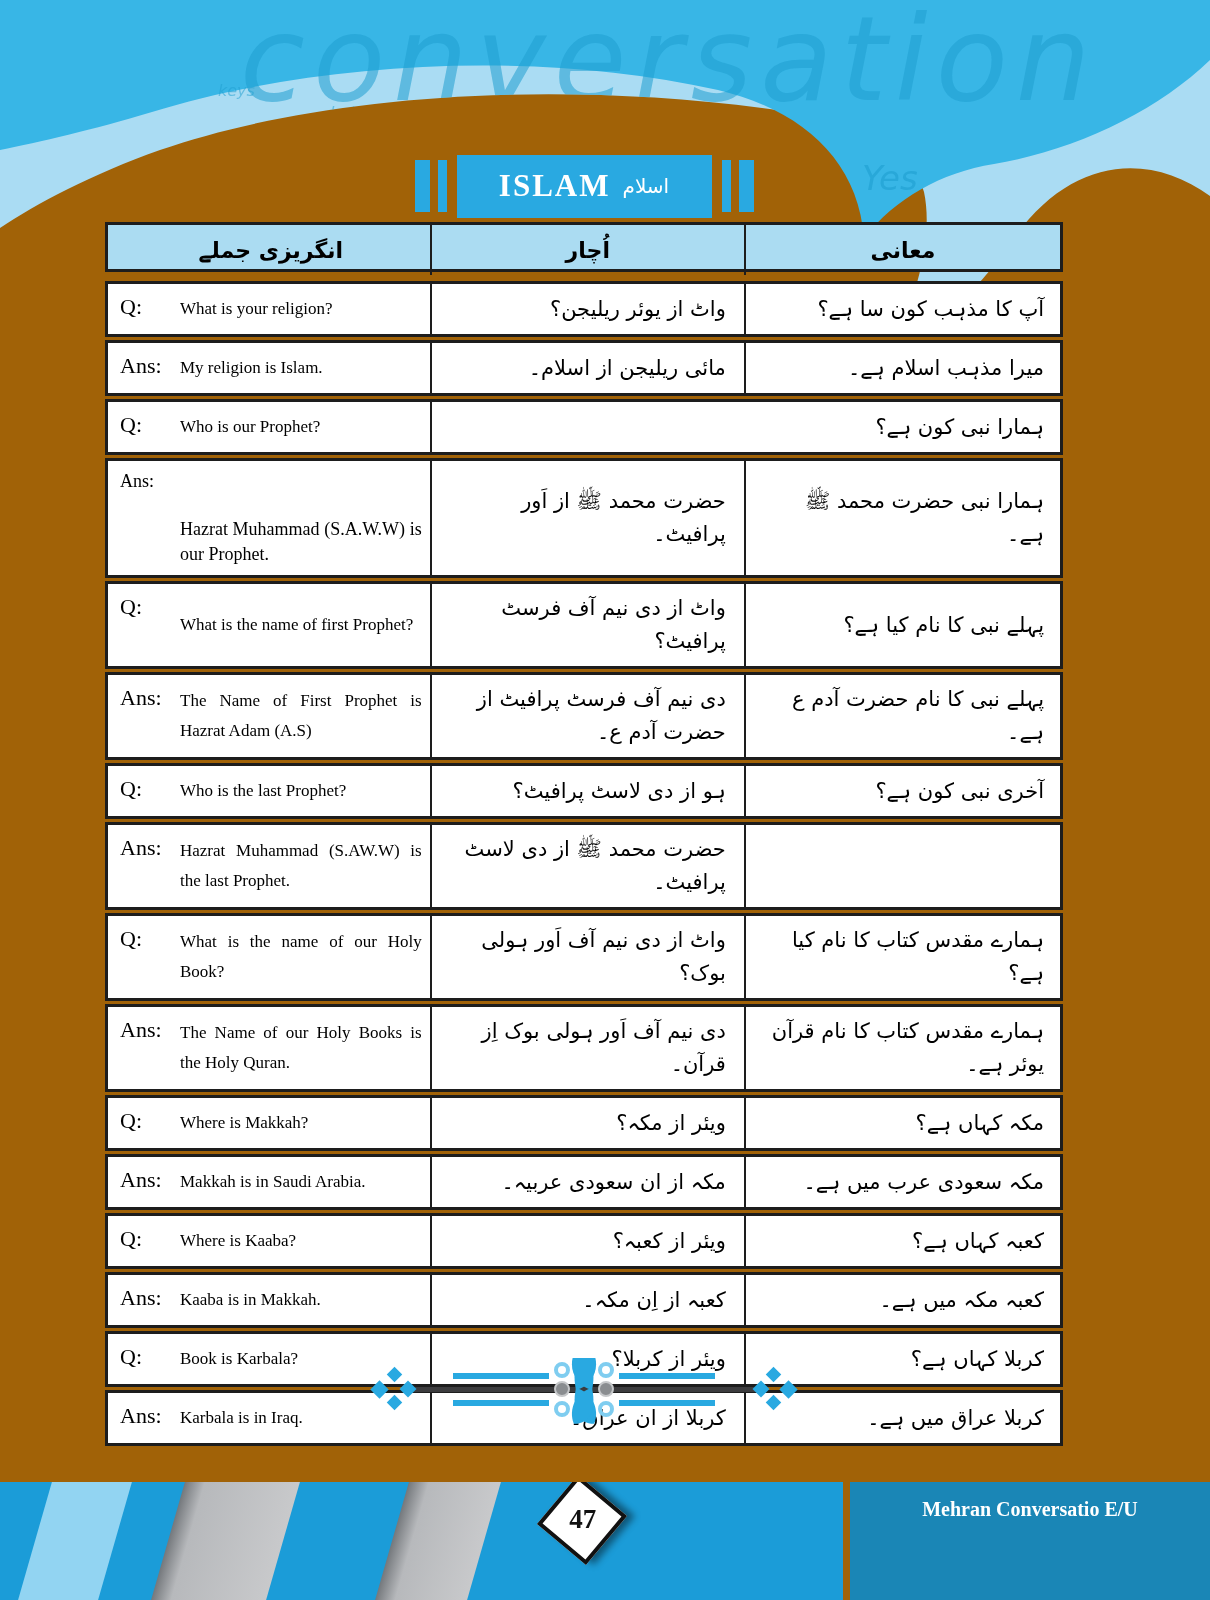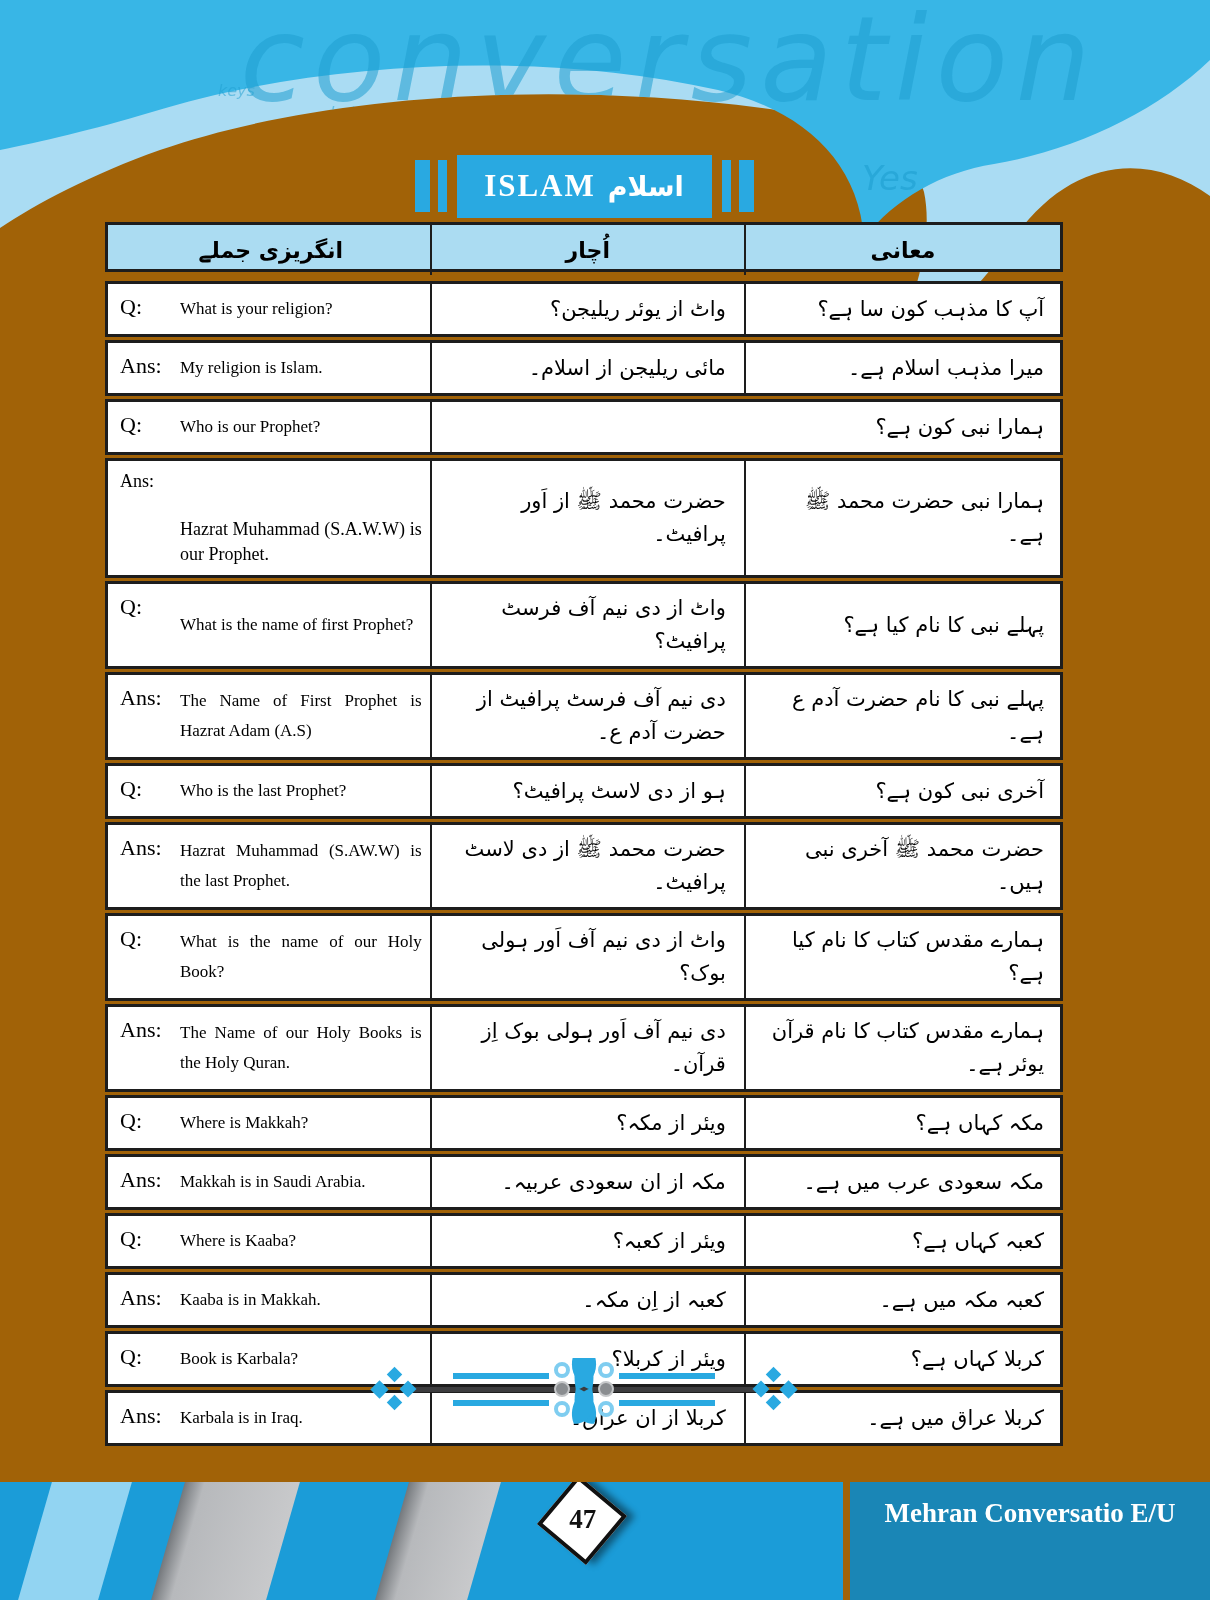--- a/index.html
+++ b/index.html
@@ -13,21 +13,21 @@
   .title-row{position:absolute;top:160px;left:105px;width:958px;height:52px;
              display:flex;align-items:center;justify-content:center;}
   .tb-thick{width:15px;height:52px;background:#29a9e1;}
   .tb-thin{width:9px;height:52px;background:#29a9e1;}
   .tb-gap{width:8px;height:52px;}
   .tb-gap2{width:10px;height:52px;}
   .title-box{width:255px;height:63px;background:#29a9e1;display:flex;align-items:center;
              justify-content:center;gap:12px;}
   .title-en{color:#fff;font-weight:bold;font-size:31px;letter-spacing:2px;
             font-family:"Liberation Serif",serif;}
-  .title-ur{color:#fff;font-weight:bold;font-size:27px;font-family:"DejaVu Sans",sans-serif;
+  .title-ur{color:#fff;font-weight:normal;font-size:20px;font-family:"DejaVu Sans",sans-serif;
             direction:rtl;}
 
   
   .table-wrap{position:absolute;top:222px;left:105px;width:958px;}
   .t-head,.t-row{display:flex;border:3px solid #1d1d1d;background:#fff;box-sizing:border-box;}
   .t-head{background:#abdcf2;height:50px;margin-bottom:9px;}
   .t-row{margin-top:3px;}
   .t-row:first-of-type{margin-top:0;}
   .cell{box-sizing:border-box;display:flex;align-items:center;min-height:50px;}
   .c-en{width:34%;border-right:2.5px solid #1d1d1d;padding:8px 8px 8px 12px;}
@@ -49,21 +49,21 @@
   .footer{position:absolute;left:0;bottom:0;width:1210px;height:118px;}
   .f-left{position:absolute;left:0;top:0;width:843px;height:118px;background:#1b9cd8;
           overflow:hidden;}
   .stripe{position:absolute;top:-14px;height:146px;transform:skewX(-16deg);}
   .s-light{left:35px;width:80px;background:#92d4f2;}
   .s-gray{background:linear-gradient(90deg,#74787c 0px,#b7b9bc 20px,#c8c9cb 100%);}
   .g1{left:168px;width:115px;}
   .g2{left:392px;width:92px;}
   .f-right{position:absolute;left:850px;top:0;right:0;height:118px;background:#1a86b6;
            text-align:center;}
-  .brand{color:#ffffff;font-weight:bold;font-size:27px;margin-top:16px;
+  .brand{color:#ffffff;font-weight:bold;font-size:20px;margin-top:16px;
          font-family:"Liberation Serif",serif;display:inline-block;}
   .badge{position:absolute;left:550px;top:6px;width:56px;height:56px;background:#ffffff;
          border:4px solid #111;transform:rotate(-50deg);box-shadow:5px 6px 7px rgba(0,0,0,0.45);
          display:flex;align-items:center;justify-content:center;}
   .badge span{transform:rotate(50deg);font-weight:bold;font-size:27px;color:#111;
               font-family:"Liberation Serif",serif;}
 </style>
 </head>
 <body>
 
@@ -216,23 +216,20 @@
     </div>
 
     <div class="t-row">
       <div class="cell c-en">
         <span class="lbl">Ans:</span>
         <span class="entext">Hazrat Muhammad (S.AW.W) is the last Prophet.</span>
       </div>
       <div class="cell c-pr">
         <span class="urtext">حضرت محمد ﷺ از دی لاسٹ پرافیٹ۔</span>
       </div>
-      <div class="cell c-me">
-        <span class="urtext">حضرت محمد ﷺ آخری نبی ہیں۔</span>
-      </div>
     </div>
 
     <div class="t-row">
       <div class="cell c-en">
         <span class="lbl">Q:</span>
         <span class="entext">What is the name of our Holy Book?</span>
       </div>
       <div class="cell c-pr">
         <span class="urtext">واٹ از دی نیم آف اَور ہولی بوک؟</span>
       </div>

